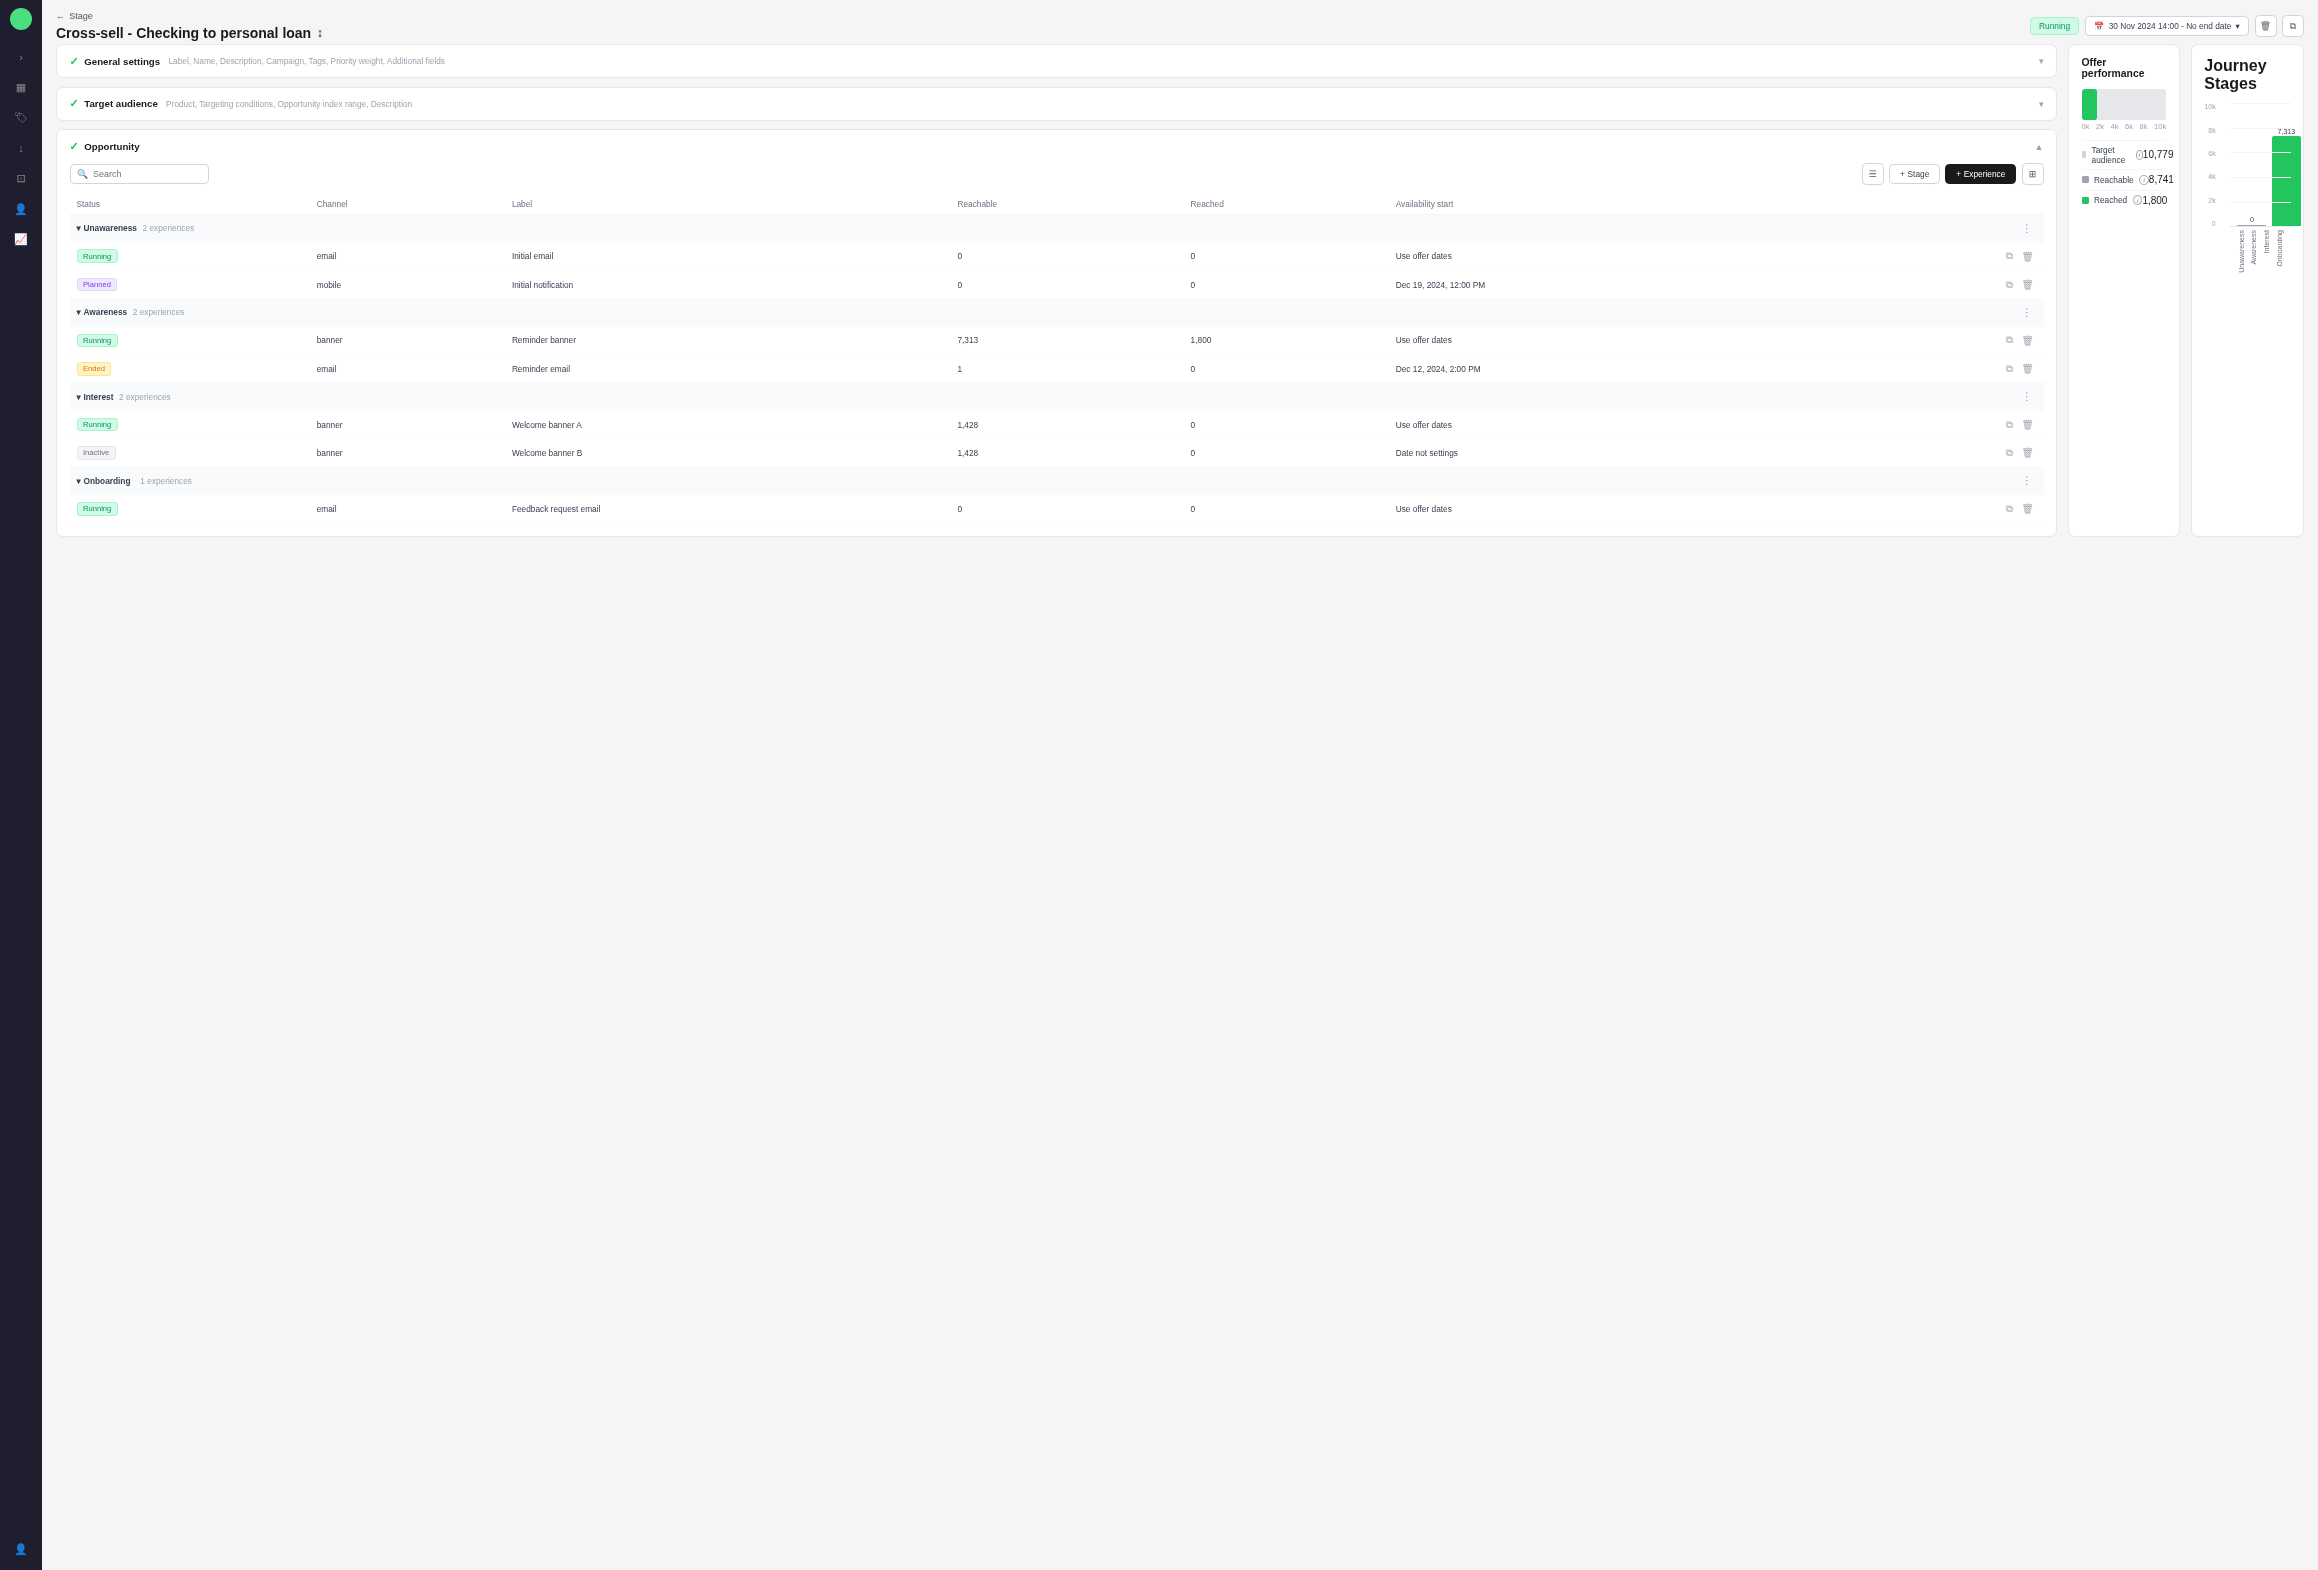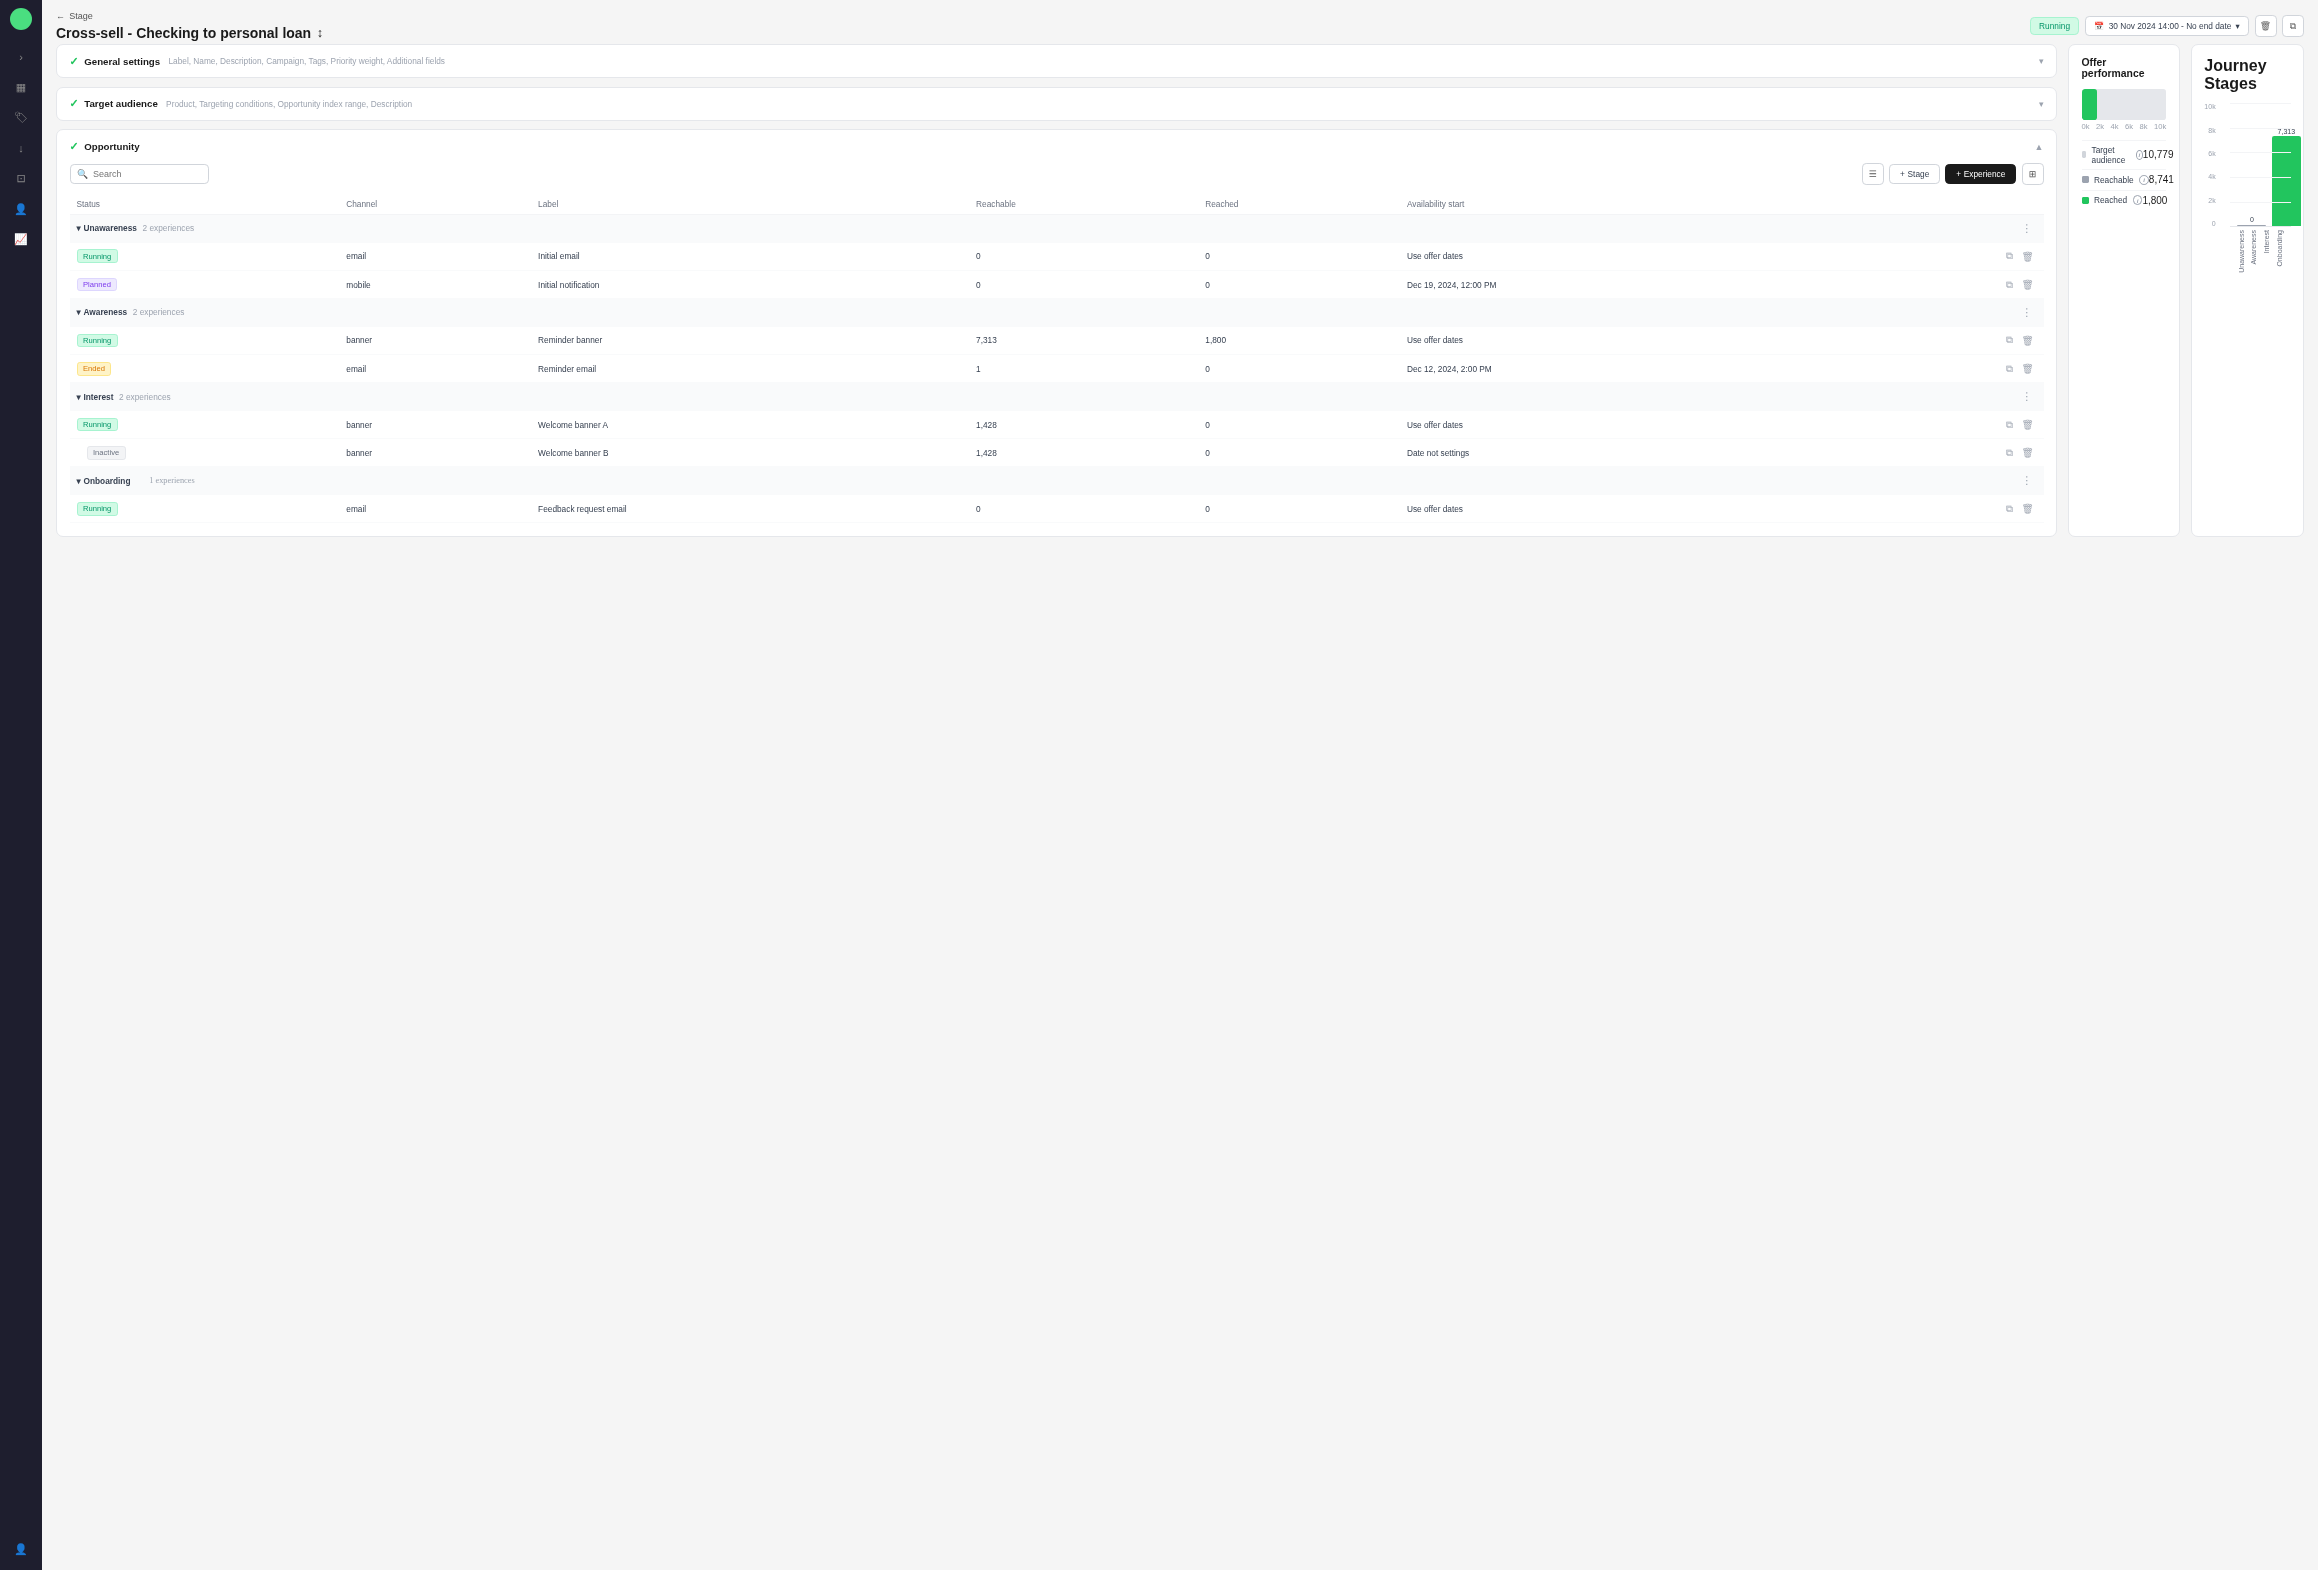--- a/index.html
+++ b/index.html
@@ -254,21 +254,21 @@
     .badge {
       padding: 1.4px 5.5px;
       border-radius: 2.8px;
       font-size: 7.6px;
       font-weight: 500;
       display: inline-block;
     }
     .badge-running { background: #d1fae5; color: #059669; border: 0.7px solid #a7f3d0; }
     .badge-planned { background: #ede9fe; color: #7c3aed; border: 0.7px solid #ddd6fe; }
     .badge-ended { background: #fef3c7; color: #d97706; border: 0.7px solid #fde68a; }
-    .badge-inactive { background: #f3f4f6; color: #6b7280; border: 0.7px solid #e5e7eb; margin-left: 10px; }
+    .badge-inactive { background: #f3f4f6; color: #6b7280; border: 0.7px solid #e5e7eb; }
 
     
     .row-actions { display: flex; gap: 2.8px; justify-content: flex-end; }
     .row-action-btn {
       background: none;
       border: none;
       cursor: pointer;
       color: #9ca3af;
       font-size: 9.7px;
       padding: 1.4px 2.8px;
@@ -583,21 +583,21 @@
                     <button class="row-action-btn">🗑</button>
                   </div>
                 </td>
               </tr>
 
               <tr class="stage-row">
                 <td colspan="7">
                   <div class="stage-label">
                     <span style="cursor:pointer;">▾</span>
                     <strong>Onboarding</strong>
-                    <span style="color:#9ca3af; font-weight:400; margin-left:16px;font-family:Liberation Serif, serif;">1 experiences</span>
+                    <span style="color:#9ca3af; font-weight:400; margin-left:7px;">1 experiences</span>
                     <span style="flex:1"></span>
                     <button class="dots-menu">⋮</button>
                   </div>
                 </td>
               </tr>
               <tr>
                 <td><span class="badge badge-running">Running</span></td>
                 <td>email</td>
                 <td>Feedback request email</td>
                 <td>0</td>

